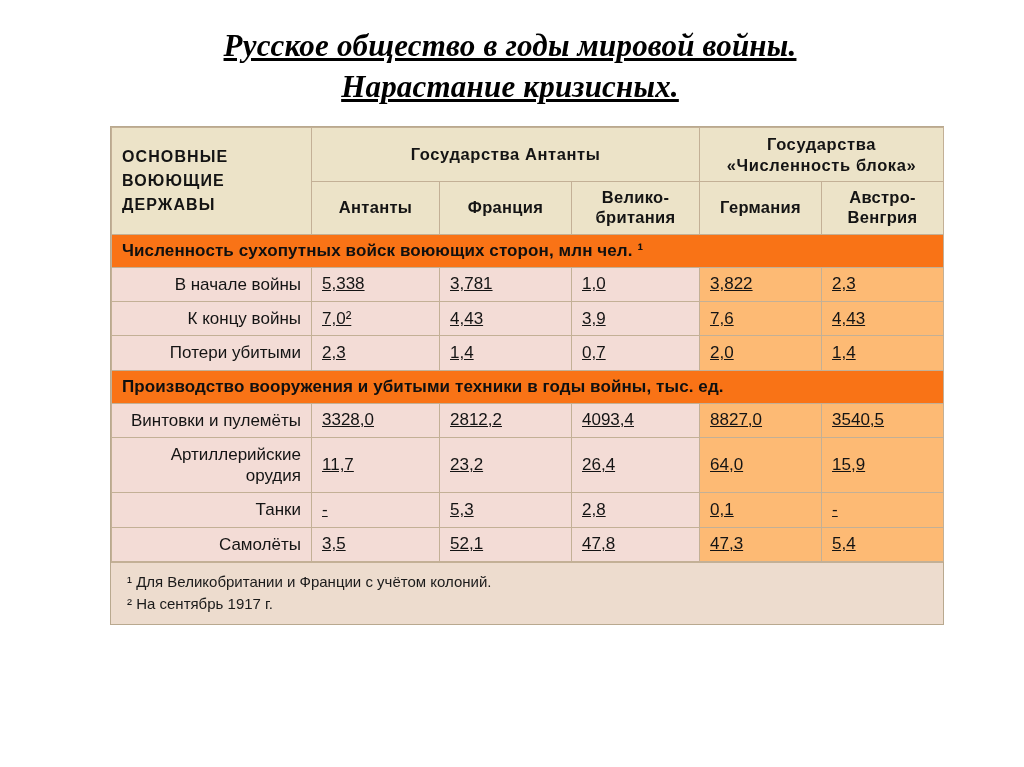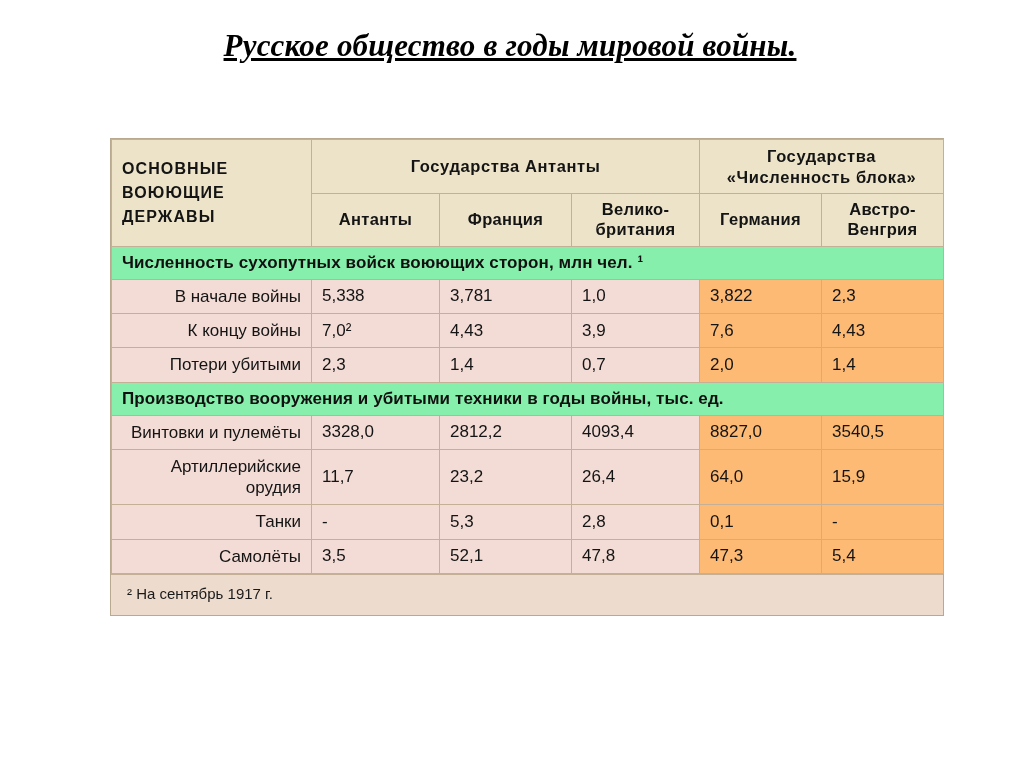--- a/index.html
+++ b/index.html
@@ -30,21 +30,21 @@
     font-size: 31px;
     color: #000000;
     line-height: 1.32;
     display: inline-block;
     text-decoration: underline;
     letter-spacing: 0.2px;
   }
   .table-wrap {
     position: absolute;
     left: 110px;
-    top: 138px;
+    top: 126px;
     width: 834px;
     border: 1px solid #b9a98f;
     background: #f2dfd4;
     box-sizing: border-box;
   }
   table.data {
     border-collapse: collapse;
     width: 100%;
     table-layout: fixed;
     font-size: 17px;
@@ -80,21 +80,21 @@
     background: #ece3c8;
     text-align: center;
     font-weight: bold;
     font-size: 16.5px;
     letter-spacing: 0.3px;
     line-height: 1.2;
     color: #141414;
   }
   
   .section-band {
-    background: #86efac;
+    background: #f97316;
     font-weight: bold;
     font-size: 17px;
     color: #101010;
     text-align: left;
     padding-left: 24px;
     letter-spacing: 0.1px;
   }
   
   .rowlabel {
     background: #f3dcd6;
@@ -103,20 +103,21 @@
     color: #141414;
     padding-left: 18px;
     line-height: 1.25;
   }
   .val {
     background: #f3dcd6;
     text-align: left;
     font-size: 17px;
     color: #141414;
     padding-left: 18px;
+    text-decoration: underline;
   }
   .val.germ {
     background: #fdba74;
   }
   .footnotes {
     background: #eddcce;
     border-top: 1px solid #c3b096;
     padding: 8px 12px 10px 16px;
     font-size: 15px;
     color: #1a1a1a;
@@ -126,20 +127,21 @@
     white-space: nowrap;
   }
 </style>
 </head>
 <body>
 
 <div class="slide">
 
   <div class="title-block">
     <div class="title-line">Русское общество в годы мировой войны.</div><br>
+    <div class="title-line">Нарастание кризисных.</div>
   </div>
 
   <div class="table-wrap">
     <table class="data">
       <colgroup>
         <col style="width:200px">
         <col style="width:128px">
         <col style="width:132px">
         <col style="width:128px">
         <col style="width:122px">
@@ -221,17 +223,18 @@
           <td class="val">3,5</td>
           <td class="val">52,1</td>
           <td class="val">47,8</td>
           <td class="val germ">47,3</td>
           <td class="val germ">5,4</td>
         </tr>
       </tbody>
     </table>
 
     <div class="footnotes">
+      <div>¹ Для Великобритании и Франции с учётом колоний.</div>
       <div>² На сентябрь 1917 г.</div>
     </div>
   </div>
 
 </div>
 
 </body></html>

